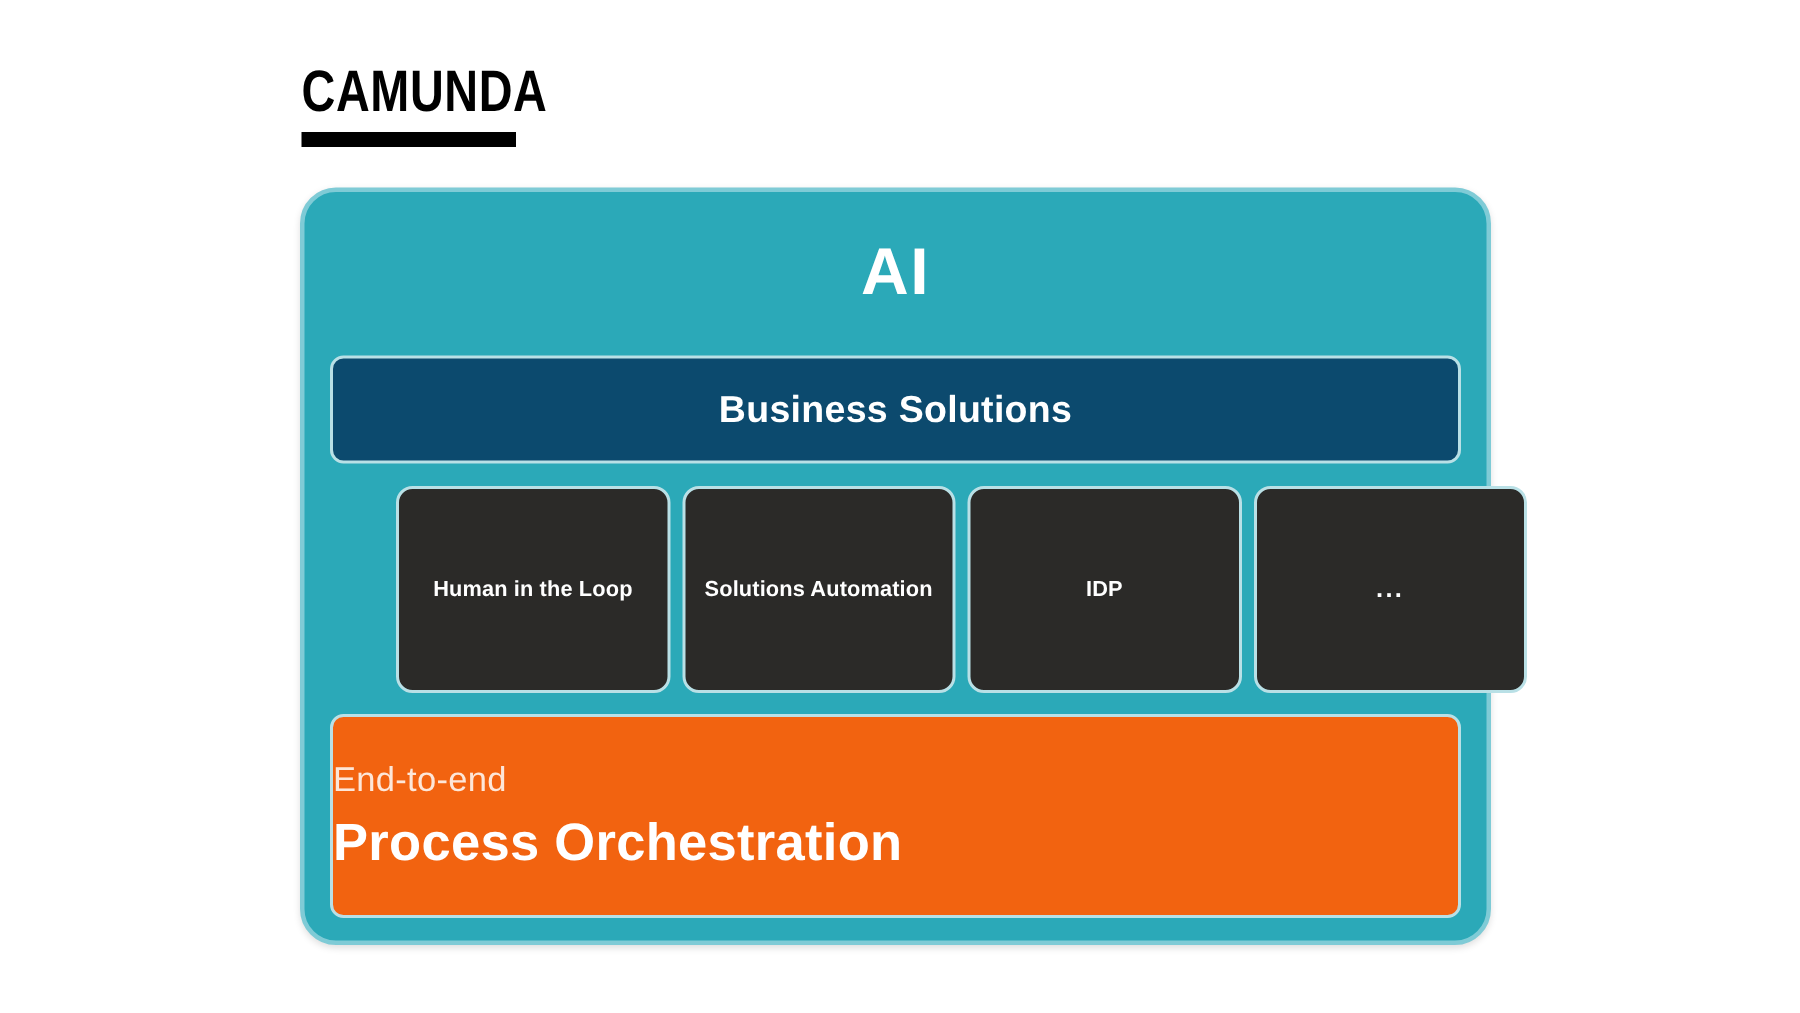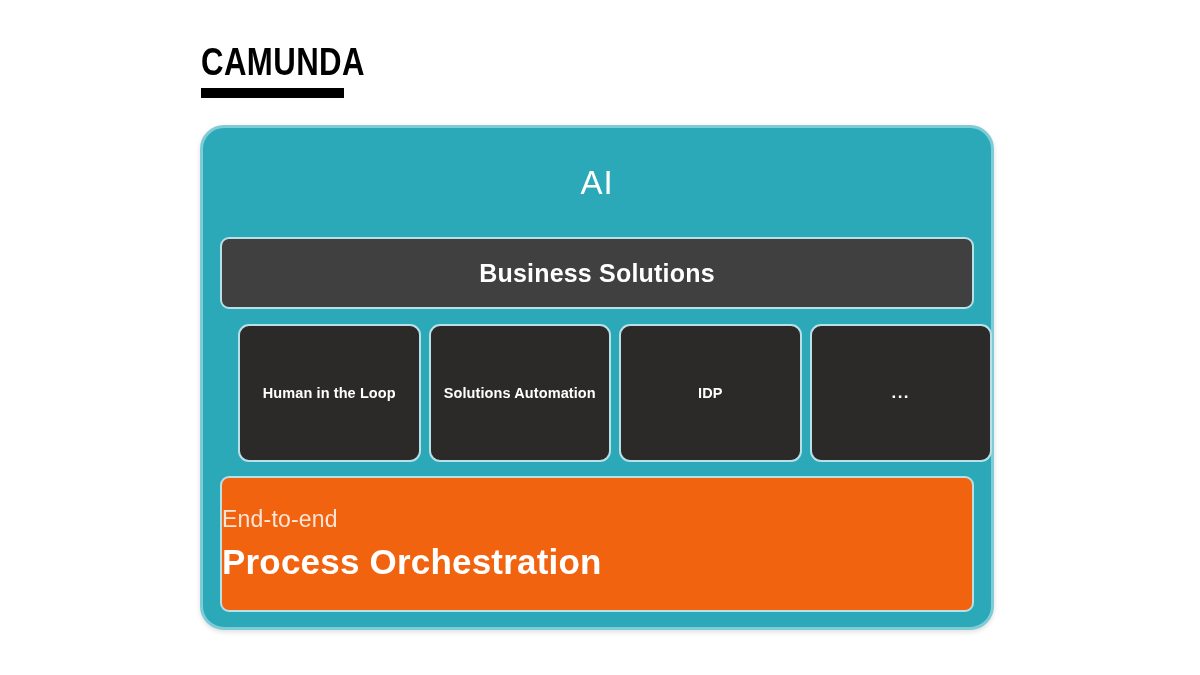--- a/index.html
+++ b/index.html
@@ -68,52 +68,52 @@
     left: 0;
     top: 0;
     width: 100%;
     height: 108px;
     display: flex;
     align-items: center;
     justify-content: center;
   }
   #ai-label {
     color: #ffffff;
-    font-size: 33px;
-    font-weight: normal;
+    font-size: 44px;
+    font-weight: bold;
     letter-spacing: 1px;
     line-height: 1;
   }
 
   
   #business-solutions-bar {
     position: absolute;
     left: 17px;
     top: 109px;
     width: 754px;
     height: 72px;
     box-sizing: border-box;
-    background: #404040;
+    background: #0c4a6e;
     border: 2px solid #B9E0E6;
     border-radius: 9px;
     display: flex;
     align-items: center;
     justify-content: center;
   }
   #business-solutions-label {
     color: #ffffff;
     font-size: 25px;
     font-weight: bold;
     letter-spacing: 0.2px;
   }
 
   
   #capability-row {
     position: absolute;
-    left: 7px;
+    left: 33px;
     top: 196px;
     width: 754px;
     height: 138px;
     display: flex;
     gap: 8px;
     padding-left: 28px;
   }
   .capability-card {
     flex: 1 1 0;
     box-sizing: border-box;

